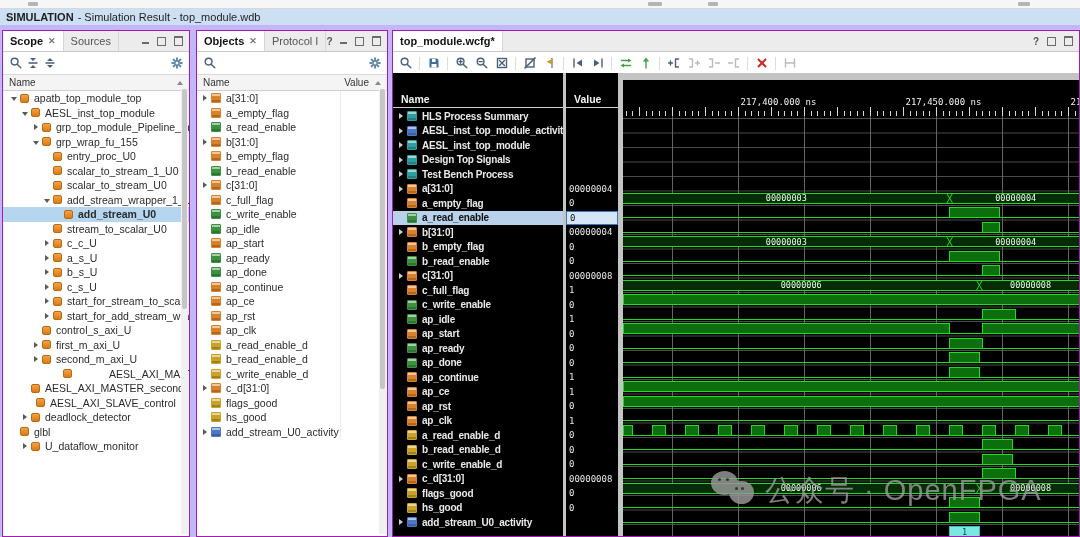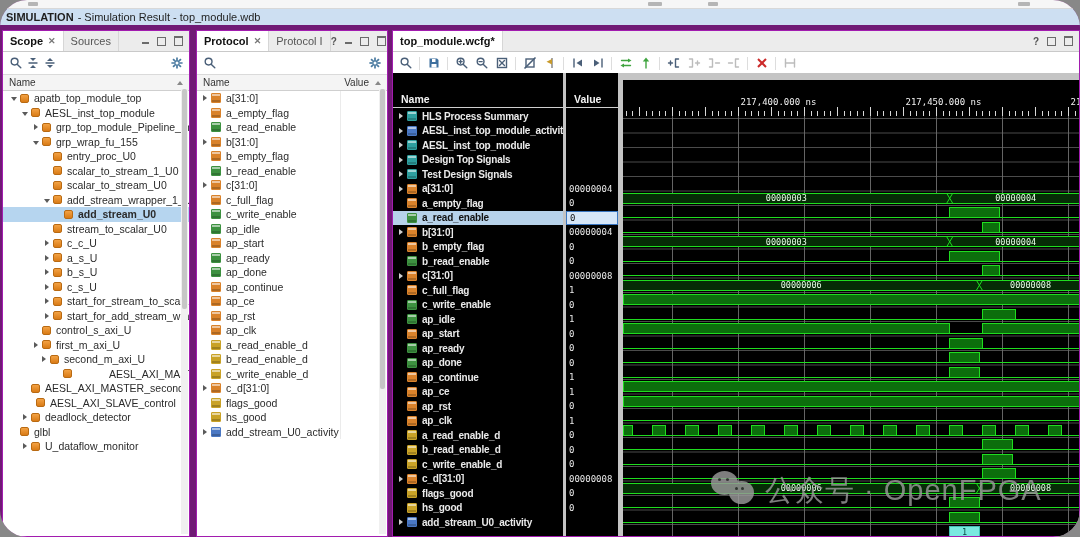--- a/index.html
+++ b/index.html
@@ -1,16 +1,16 @@
 <!DOCTYPE html>
 <html><head>
 <meta charset="utf-8">
 <style>
   html,body{margin:0;padding:0;background:#888;}
-  #app{width:1080px;height:537px;position:relative;background:#701a75;font-family:"Liberation Sans",sans-serif;overflow:hidden;border-radius:27px;}
+  #app{width:1080px;height:537px;position:relative;background:#c4b5fd;font-family:"Liberation Sans",sans-serif;overflow:hidden;}
   .topstrip{position:absolute;left:0;top:0;width:1080px;height:8px;background:#f6f6f6;border-bottom:1px solid #d8d8d8;}
   .frag{position:absolute;top:2px;height:4px;background:#b5b5b5;border-radius:1px;}
   .banner{position:absolute;left:0;top:9px;width:1080px;height:16px;background:#cddff2;display:flex;align-items:center;padding-left:6px;box-sizing:border-box;font-size:11px;color:#1e1e1e;}
   .banner b{font-weight:bold;margin-right:4px;}
   .panel{position:absolute;top:30px;height:507px;background:#fff;border:1px solid #a21caf;box-sizing:border-box;overflow:hidden;}
   #scopePanel{left:2px;width:188px;}
   #objectsPanel{left:196px;width:192px;}
   #wavePanel{left:392px;width:688px;}
   .tabbar{height:20px;background:#ececec;border-bottom:1px solid #c9c9c9;display:flex;align-items:stretch;font-size:11px;}
   .tab{padding:0 7px;display:flex;align-items:center;gap:5px;color:#555;border-right:1px solid #d6d6d6;white-space:nowrap;}
@@ -223,21 +223,21 @@
         <div class="trow" style="padding-left: 28px;">
           <span class="tarr"></span>
           <span class="chip"></span>
           <span>control_s_axi_U</span>
         </div>
         <div class="trow" style="padding-left: 28px;">
           <span class="tarr closed"></span>
           <span class="chip"></span>
           <span>first_m_axi_U</span>
         </div>
-        <div class="trow" style="padding-left: 36px;">
+        <div class="trow" style="padding-left: 28px;">
           <span class="tarr closed"></span>
           <span class="chip"></span>
           <span>second_m_axi_U</span>
         </div>
         <div class="trow" style="padding-left: 17px; gap: 32px;">
           <span class="tarr"></span>
           <span class="chip"></span>
           <span>AESL_AXI_MASTER_first</span>
         </div>
         <div class="trow" style="padding-left: 17px;">
@@ -267,21 +267,21 @@
         </div>
       </div>
     <div class="vsb">
         <div class="thumb" style="top:0;height:220px"></div>
       </div>
   </div>
 
   <div class="panel" id="objectsPanel">
     <div class="tabbar" id="objTabs">
         <div class="tab active">
-          <span>Protocol</span>
+          <span>Objects</span>
           <span class="x">✕</span>
         </div>
         <div class="tab">
           <span>Protocol I</span>
         </div>
         <div class="winbtns">
           <span class="help">?</span>
           <span class="b-min"></span>
           <span class="b-max"></span>
           <span class="b-float"></span>
@@ -670,21 +670,21 @@
               <span>AESL_inst_top_module</span>
             </div>
             <div class="wnrow">
               <span class="tarr closed"></span>
               <span class="sic" style="border: 1px solid rgb(46, 158, 158); background: rgb(46, 158, 158); box-shadow: rgba(255, 255, 255, 0.55) 0px 2px 0px inset, rgba(0, 0, 0, 0.2) 0px -2px 0px inset;"></span>
               <span>Design Top Signals</span>
             </div>
             <div class="wnrow">
               <span class="tarr closed"></span>
               <span class="sic" style="border: 1px solid rgb(46, 158, 158); background: rgb(46, 158, 158); box-shadow: rgba(255, 255, 255, 0.55) 0px 2px 0px inset, rgba(0, 0, 0, 0.2) 0px -2px 0px inset;"></span>
-              <span>Test Design Signals</span>
+              <span>Test Bench Process</span>
             </div>
             <div class="wnrow">
               <span class="tarr closed"></span>
               <span class="sic" style="border: 1px solid rgb(217, 130, 43); background: rgb(217, 130, 43); box-shadow: rgba(255, 255, 255, 0.55) 0px 2px 0px inset, rgba(0, 0, 0, 0.2) 0px -2px 0px inset;"></span>
               <span>a[31:0]</span>
             </div>
             <div class="wnrow">
               <span class="tarr"></span>
               <span class="sic" style="border: 1px solid rgb(217, 130, 43); background: rgb(217, 130, 43); box-shadow: rgba(255, 255, 255, 0.55) 0px 2px 0px inset, rgba(0, 0, 0, 0.2) 0px -2px 0px inset;"></span>
               <span>a_empty_flag</span>

